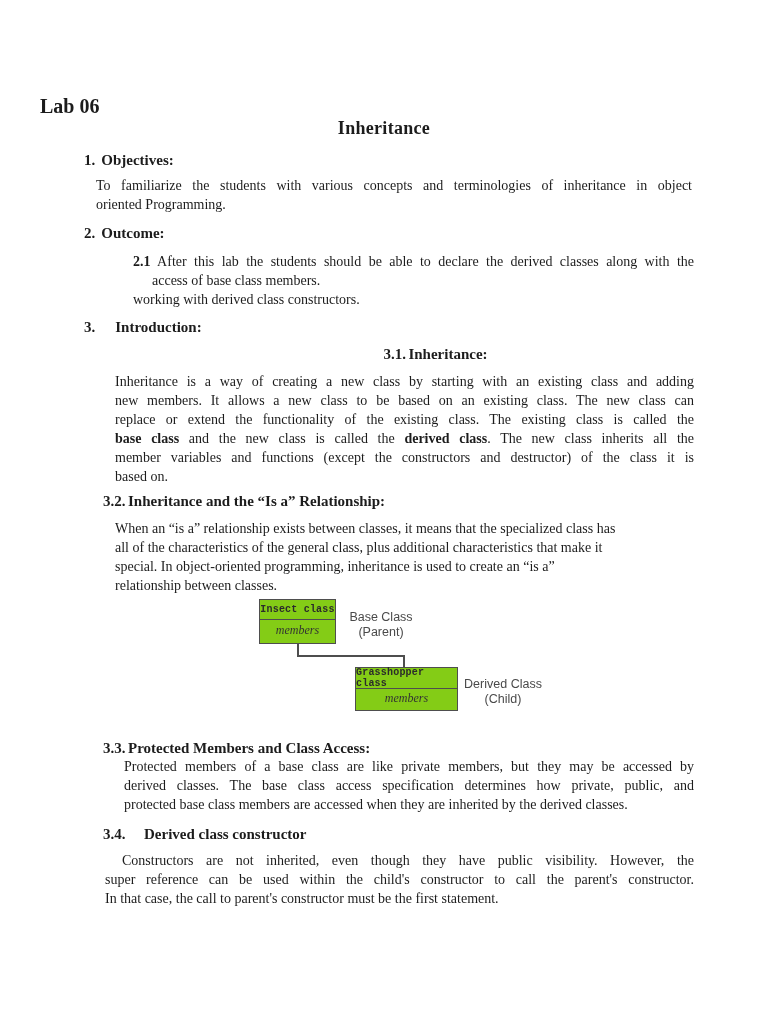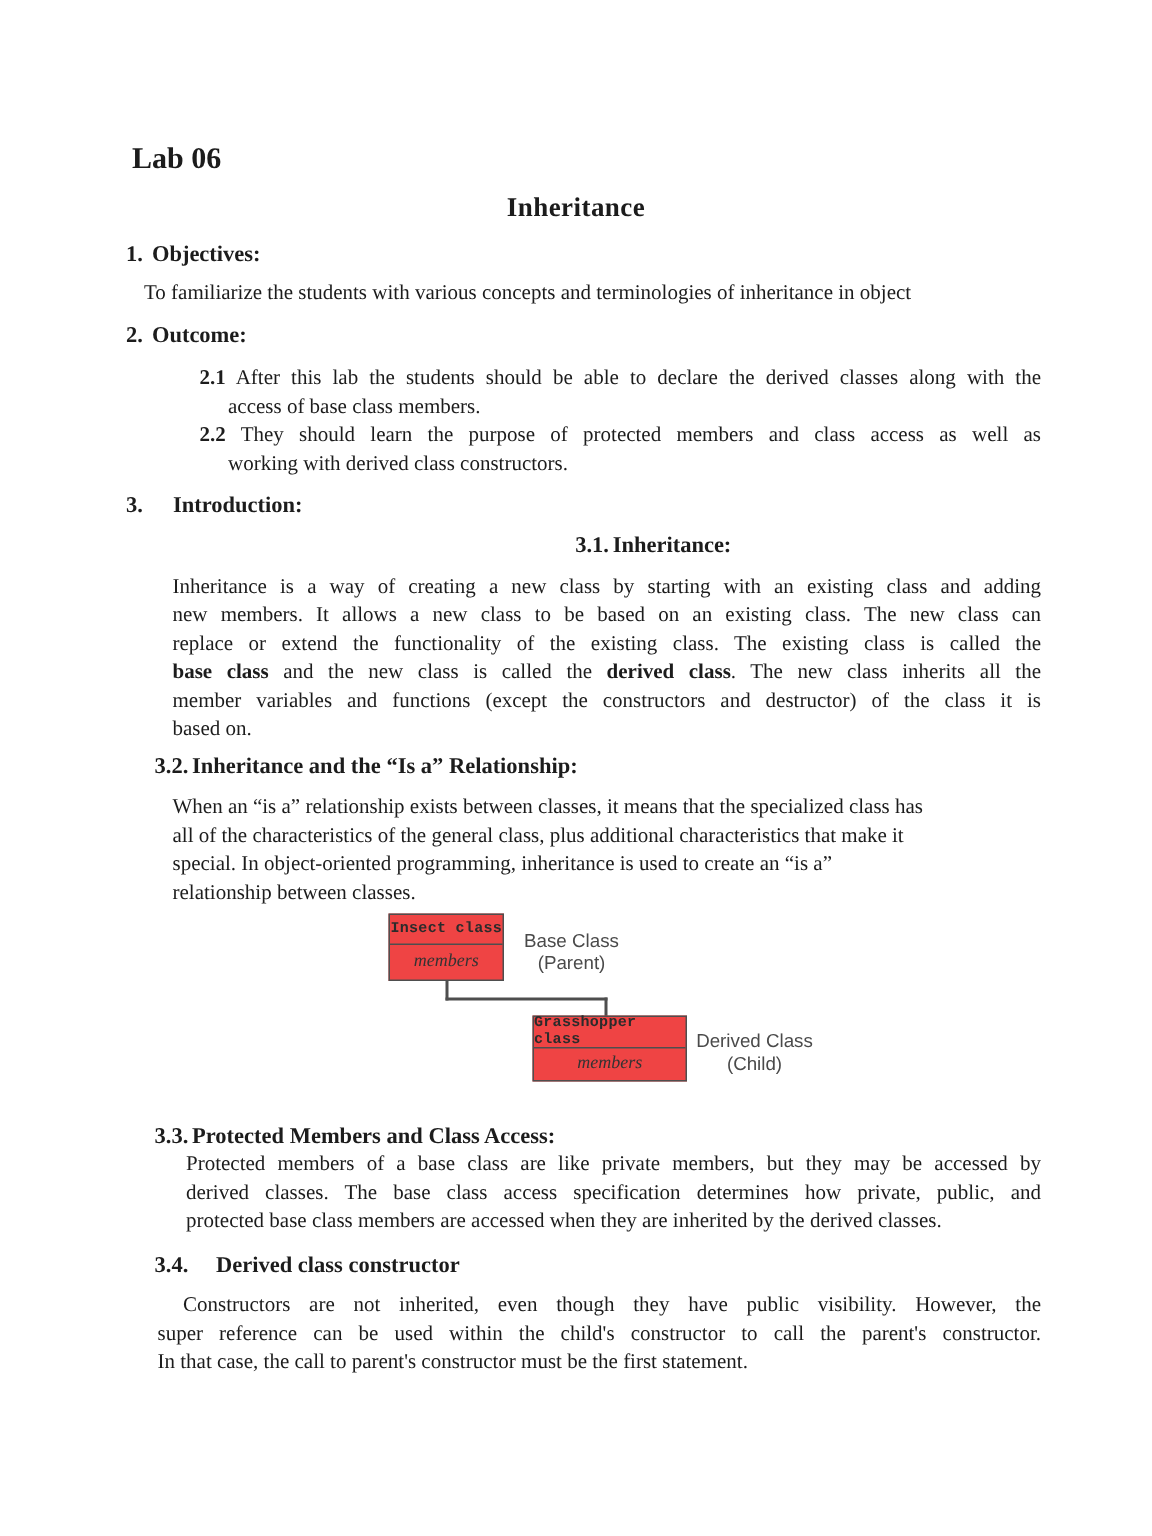--- a/index.html
+++ b/index.html
@@ -7,25 +7,25 @@
     position:relative;
     width:768px;height:1024px;
     background:#ffffff;
     font-family:"Liberation Serif", serif;
     color:#1c1c1c;
     overflow:hidden;
     box-sizing:border-box;
     padding-top:95px;
   }
   .lab{
-    margin-left:88px;
+    margin-left:40px;
     font-size:20px;font-weight:bold;line-height:22px;
   }
   .doc-title{
-    margin-top:11px;
+    margin-top:1px;
     text-align:center;
     font-size:18px;font-weight:bold;line-height:21px;
     letter-spacing:0.3px;
   }
   
   .sec{
     display:flex;
     margin-left:84px;
     font-size:15px;font-weight:bold;line-height:19px;
   }
@@ -62,21 +62,21 @@
   
   .diagram{
     position:relative;
     margin-top:4px;
     height:114px;
     width:768px;
   }
   .cbox{
     position:absolute;
     border:1.5px solid #4e4e4e;
-    background:#ef4444;
+    background:#84cc16;
     box-sizing:border-box;
   }
   .cbox .bt{
     border-bottom:1.5px solid #4e4e4e;
     font-family:"Liberation Mono", monospace;
     font-weight:bold;font-size:10px;letter-spacing:0.2px;
     color:#2b2b2b;
     display:flex;align-items:center;justify-content:center;
     box-sizing:border-box;
   }
@@ -112,33 +112,33 @@
   <div class="lab">Lab 06</div>
 
   <div class="doc-title">Inheritance</div>
 
   <div class="sec sec1 gap-sm">
     <span class="num">1.</span>
     <span class="txt">Objectives:</span>
   </div>
   <div class="para p1 just">
       <div class="line">To familiarize the students with various concepts and terminologies of inheritance in object</div>
+      <div class="line">oriented Programming.</div>
     </div>
 
   <div class="sec sec2 gap-sm">
     <span class="num">2.</span>
     <span class="txt">Outcome:</span>
   </div>
   <div class="subitems">
     <div class="para subitem just">
         <div class="line"><b>2.1</b> After this lab the students should be able to declare the derived classes along with the</div>
         <div class="line">access of base class members.</div>
       </div>
     <div class="para subitem just">
-        <div class="line"><b>2.2</b> They should learn the purpose of protected members and class access as well as</div>
         <div class="line">working with derived class constructors.</div>
       </div>
   </div>
 
   <div class="sec sec3 gap-lg">
     <span class="num">3.</span>
     <span class="txt">Introduction:</span>
   </div>
 
   <div class="sub sub31">

